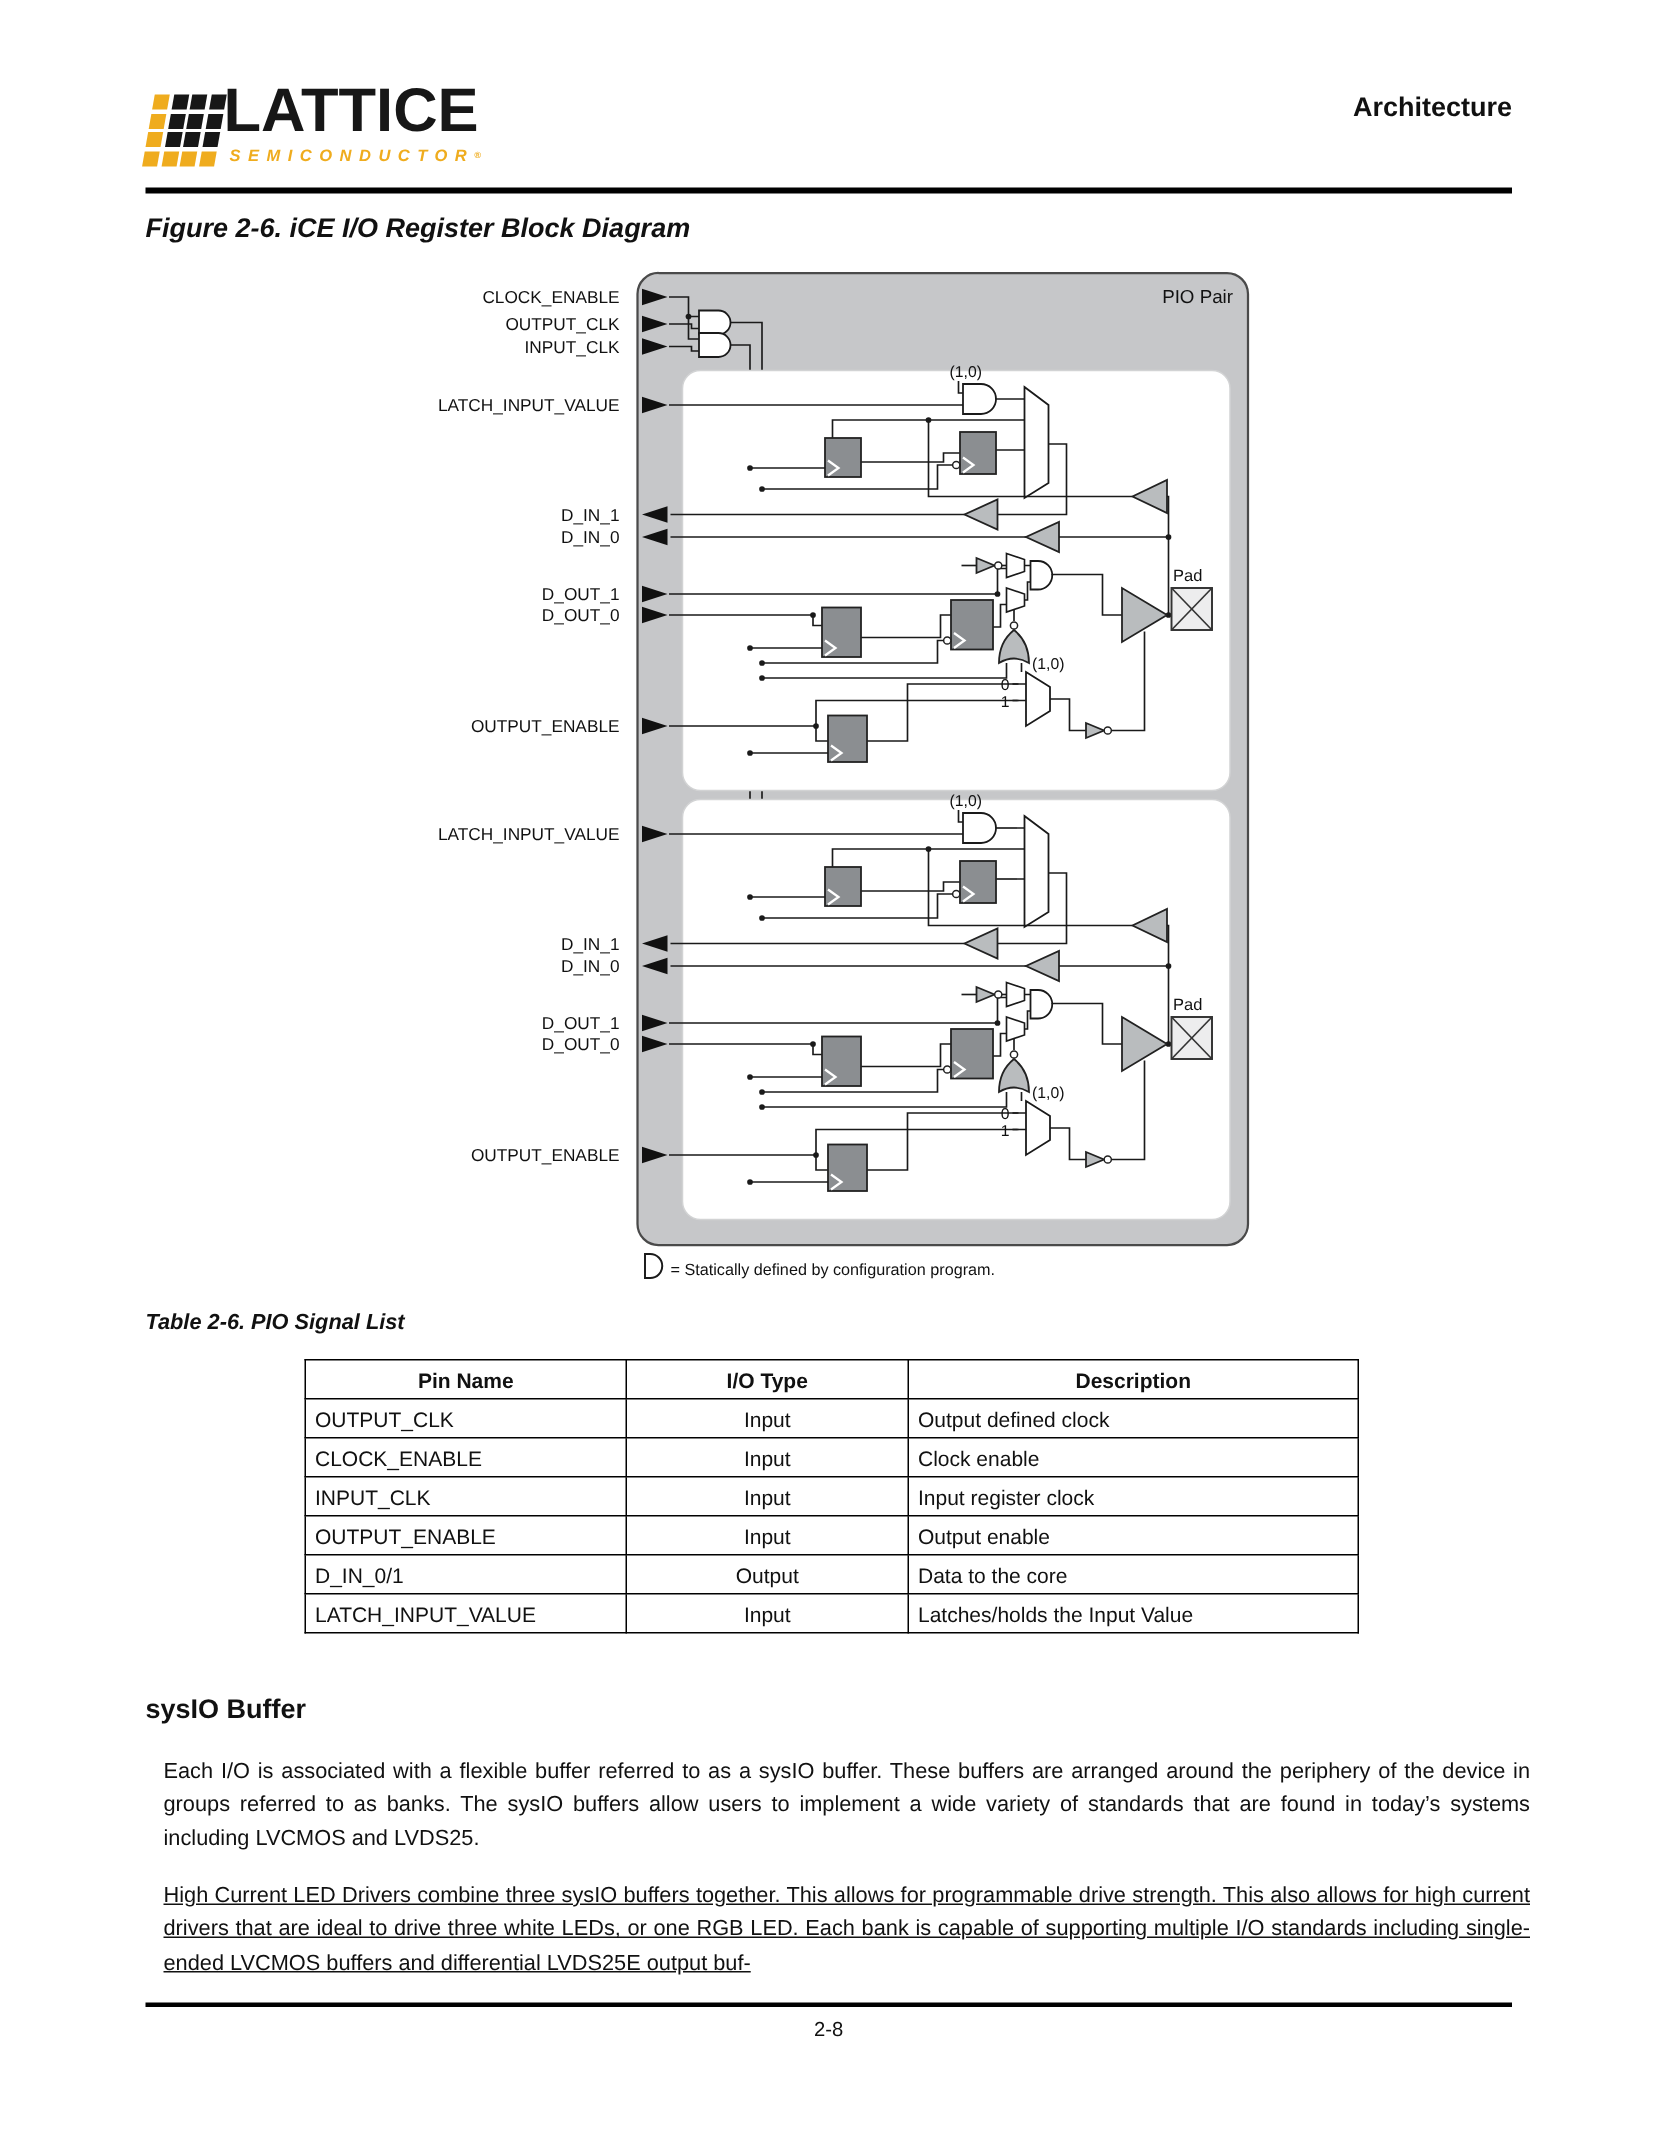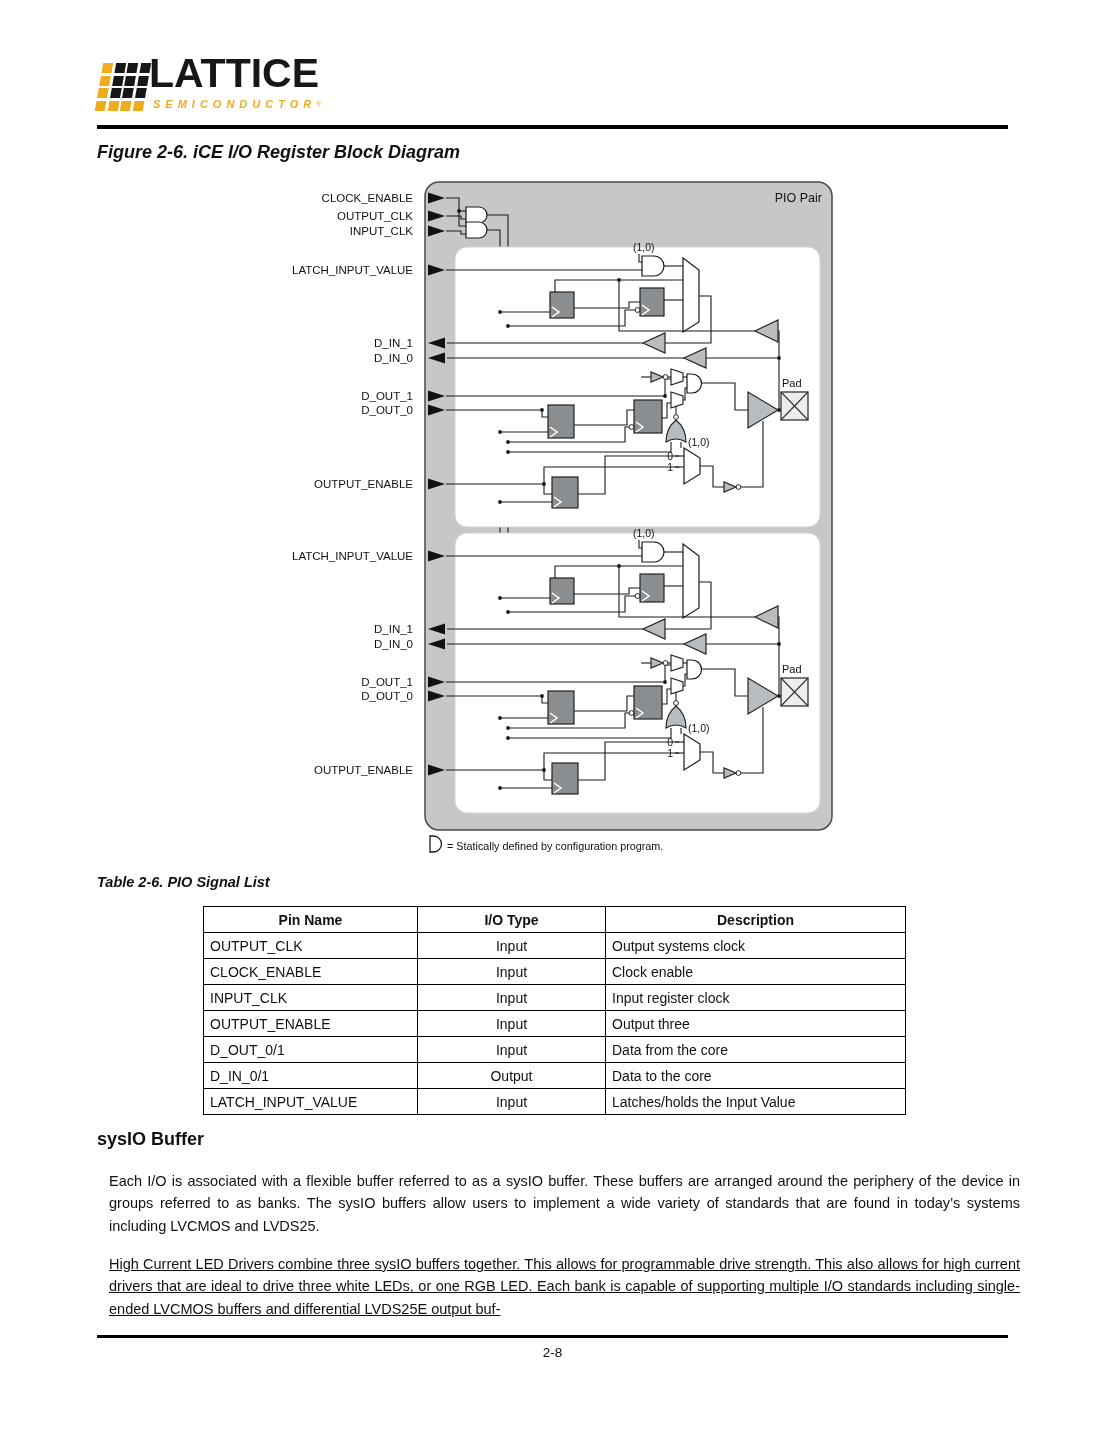--- a/index.html
+++ b/index.html
@@ -65,20 +65,21 @@
         <div style="background: rgb(23, 23, 23);"></div>
         <div style="background: rgb(239, 172, 30);"></div>
         <div style="background: rgb(239, 172, 30);"></div>
         <div style="background: rgb(239, 172, 30);"></div>
         <div style="background: rgb(239, 172, 30);"></div>
       </div>
     <div class="brand-name">LATTICE</div>
     <div class="brand-sub" style="color: rgb(239, 172, 30);"><span>SEMICONDUCTOR</span><span class="brand-reg">®</span></div>
   </div>
   <div class="doc-info">
+    <div>Architecture</div>
   </div>
   <div class="rule-top"></div>
 
   <div class="fig-caption">Figure 2-6. iCE I/O Register Block Diagram</div>
   <svg id="diagram" width="740" height="680" viewBox="0 0 740 680">
       <rect x="330" y="2" width="407" height="648" rx="14" fill="#c6c7c9" stroke="#4a4a4a" stroke-width="1.5"></rect>
       <text x="727" y="22" font-size="12.5" text-anchor="end" fill="#111" font-family="&quot;Liberation Sans&quot;,sans-serif">PIO Pair</text>
       <text x="318" y="22" font-size="11.5" text-anchor="end" fill="#111" font-family="&quot;Liberation Sans&quot;,sans-serif">CLOCK_ENABLE</text>
       <polygon points="333,12.5 333,23.5 350,18" fill="#111"></polygon>
       <text x="318" y="40" font-size="11.5" text-anchor="end" fill="#111" font-family="&quot;Liberation Sans&quot;,sans-serif">OUTPUT_CLK</text>
@@ -305,41 +306,36 @@
         <tr id="pio-head-row">
           <th>Pin Name</th>
           <th>I/O Type</th>
           <th>Description</th>
         </tr>
       </thead>
     <tbody id="pio-body">
         <tr>
           <td class="c0">OUTPUT_CLK</td>
           <td class="c1">Input</td>
-          <td class="c2">Output systems clock</td>
+          <td class="c2">Output defined clock</td>
         </tr>
         <tr>
           <td class="c0">CLOCK_ENABLE</td>
           <td class="c1">Input</td>
           <td class="c2">Clock enable</td>
         </tr>
         <tr>
           <td class="c0">INPUT_CLK</td>
           <td class="c1">Input</td>
           <td class="c2">Input register clock</td>
         </tr>
         <tr>
           <td class="c0">OUTPUT_ENABLE</td>
           <td class="c1">Input</td>
-          <td class="c2">Output three</td>
-        </tr>
-        <tr>
-          <td class="c0">D_OUT_0/1</td>
-          <td class="c1">Input</td>
-          <td class="c2">Data from the core</td>
+          <td class="c2">Output enable</td>
         </tr>
         <tr>
           <td class="c0">D_IN_0/1</td>
           <td class="c1">Output</td>
           <td class="c2">Data to the core</td>
         </tr>
         <tr>
           <td class="c0">LATCH_INPUT_VALUE</td>
           <td class="c1">Input</td>
           <td class="c2">Latches/holds the Input Value</td>

